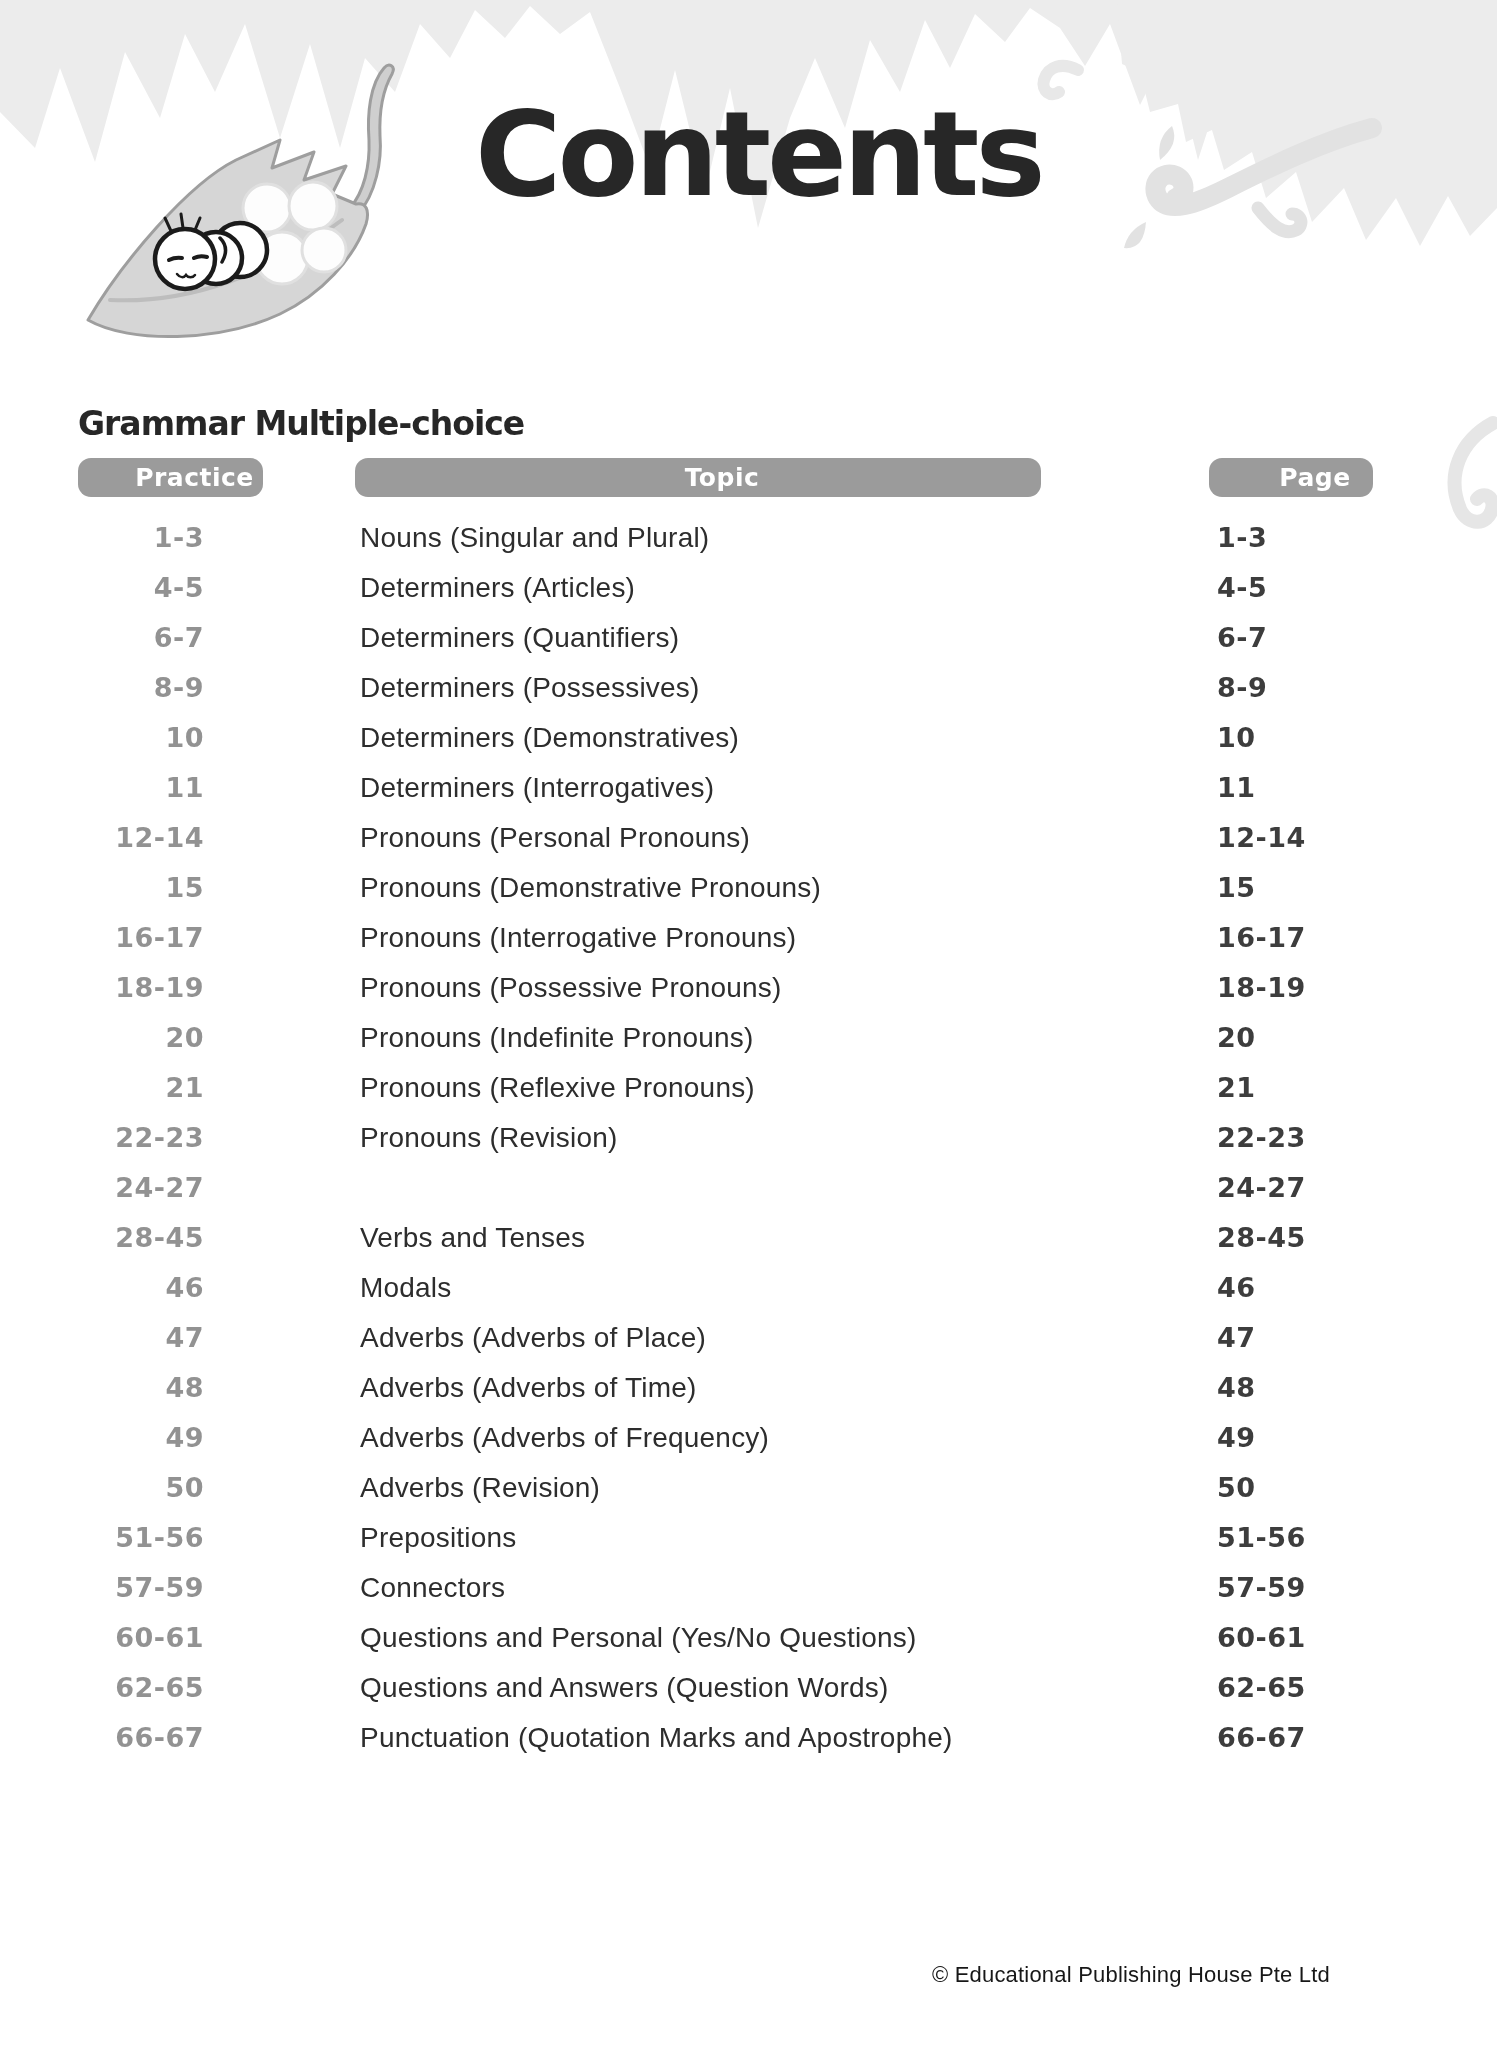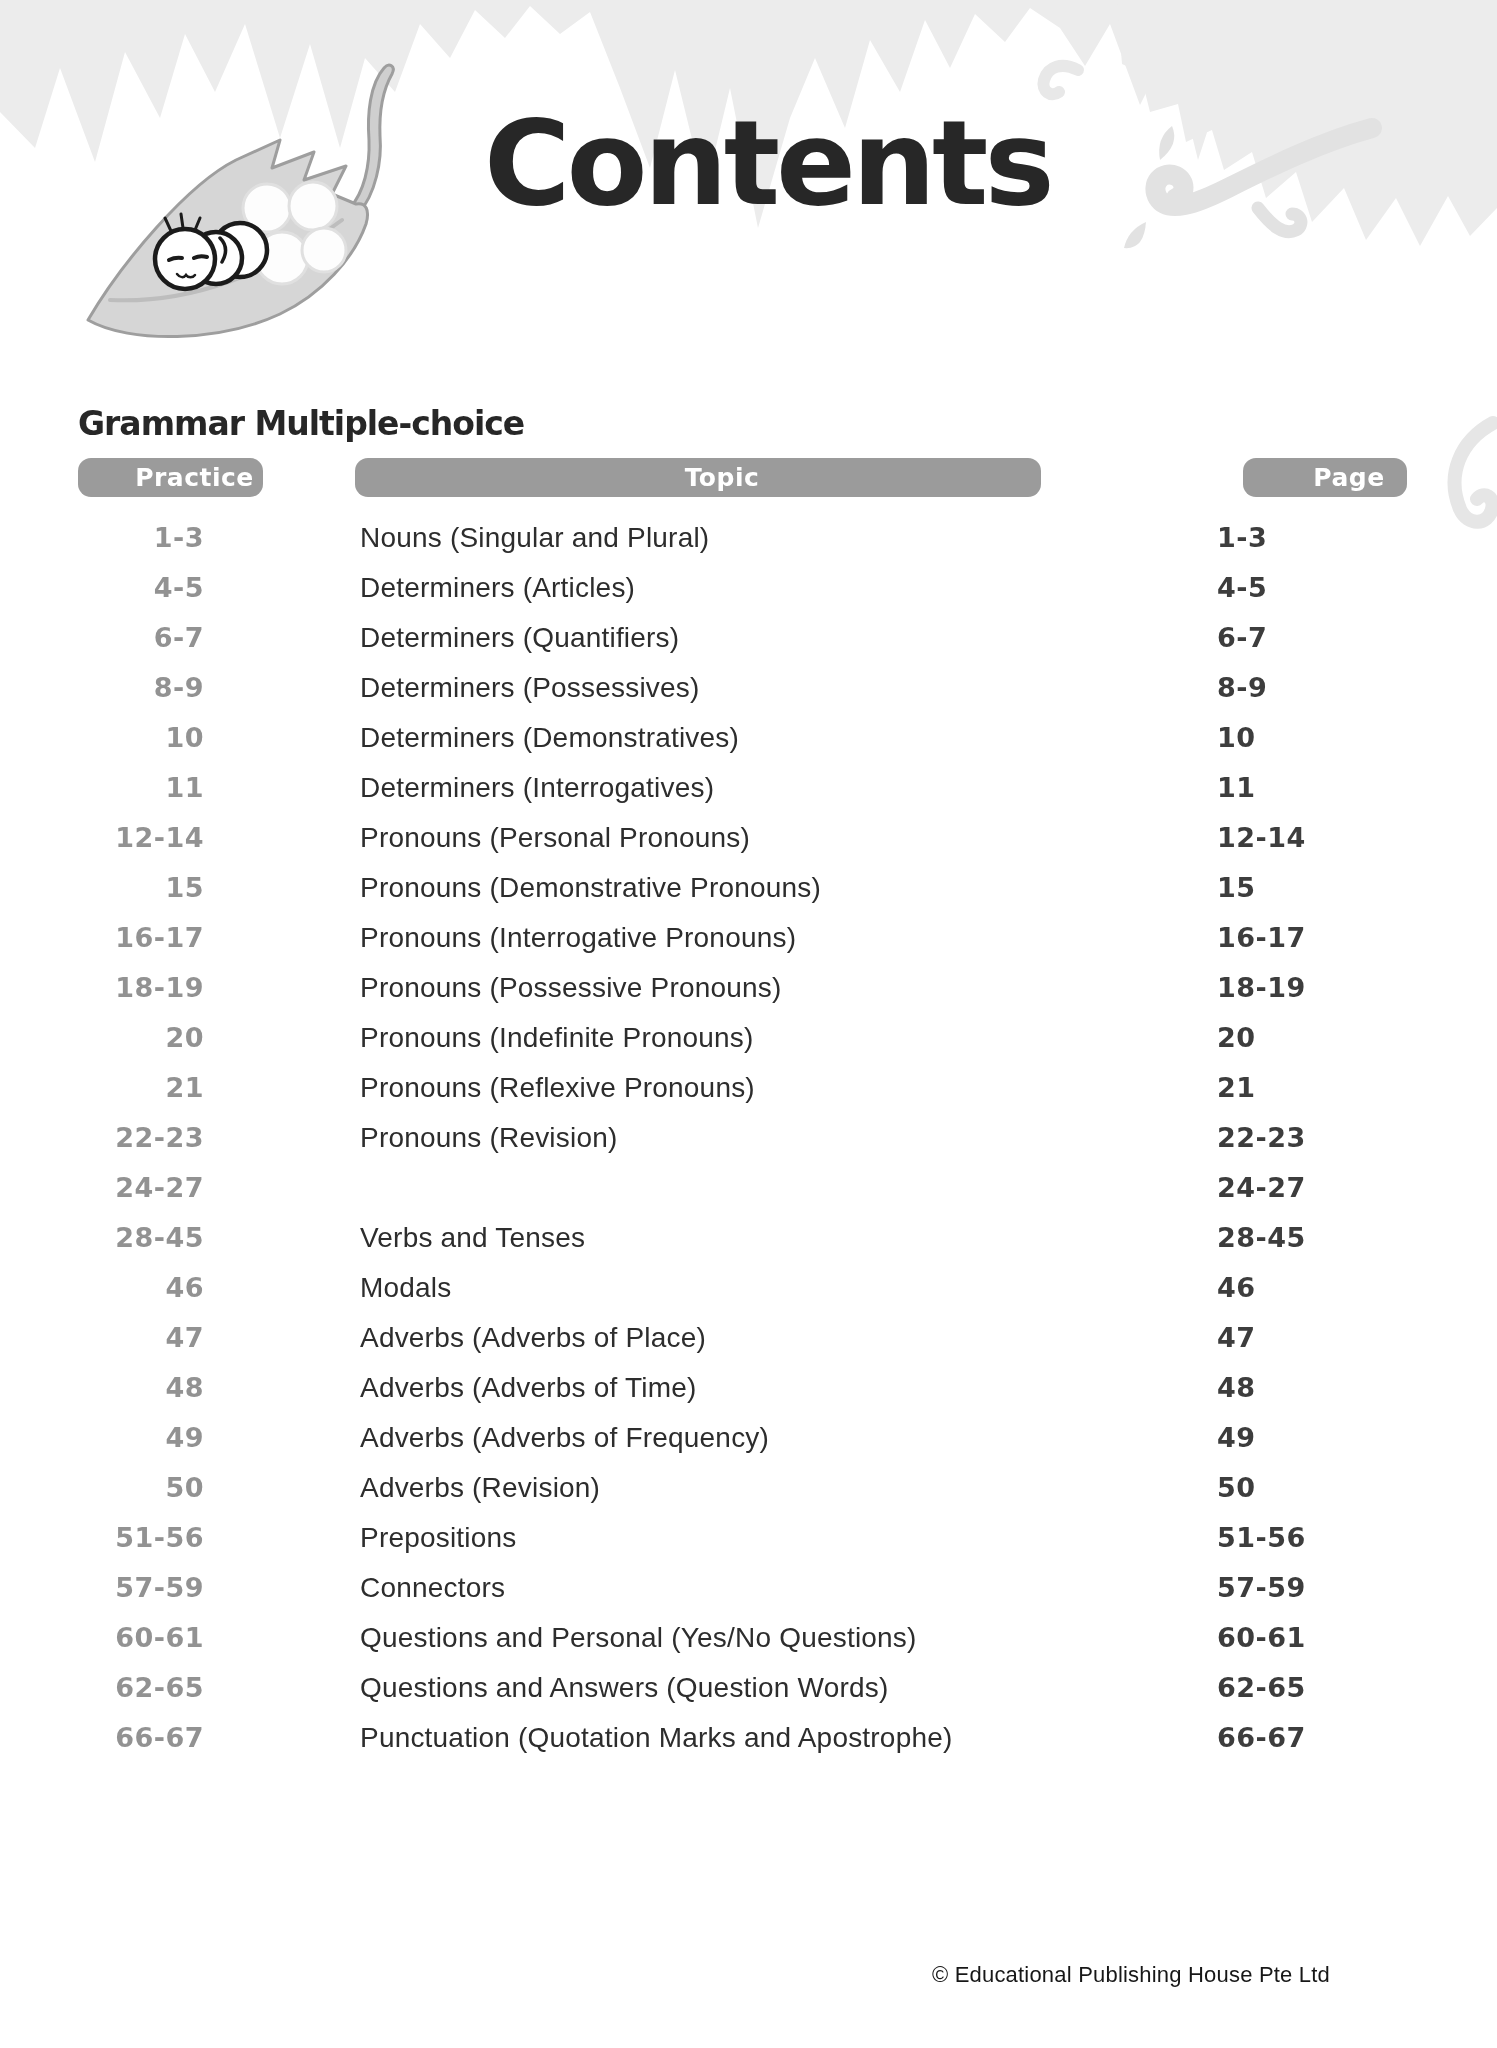--- a/index.html
+++ b/index.html
@@ -4,38 +4,38 @@
 <style>
   html,body{margin:0;padding:0;background:#fff;}
   .page{
     position:relative;width:1497px;height:2048px;background:#ffffff;
     overflow:hidden;font-family:"Liberation Sans",sans-serif;
   }
   .deco-top{position:absolute;left:0;top:0;width:1497px;height:300px;}
   .deco-curl-right{position:absolute;left:1438px;top:415px;width:59px;height:130px;}
   .leaf-illo{position:absolute;left:70px;top:52px;width:365px;height:295px;}
   .title{
-    position:absolute;left:472px;top:92px;margin:12px;
+    position:absolute;left:472px;top:92px;margin:3px;
     font-family:"DejaVu Sans",sans-serif;font-weight:bold;
     font-size:118px;letter-spacing:-4px;color:#272727;line-height:1;
   }
   .section-heading{
     position:absolute;left:78px;top:404px;margin:0;
     font-family:"DejaVu Sans",sans-serif;font-weight:bold;
     font-size:33px;letter-spacing:-1px;color:#272727;line-height:1.2;text-align:right;
   }
   .hdr{
     position:absolute;top:458px;height:39px;border-radius:13px;
     background:#9b9b9b;color:#ffffff;text-align:center;
     font-family:"DejaVu Sans",sans-serif;font-weight:bold;
     font-size:25px;line-height:39px;letter-spacing:0.5px;padding-left:48px;
   }
   .hdr-practice{left:78px;width:137px;}
   .hdr-topic{left:355px;width:638px;}
-  .hdr-page{left:1243px;width:116px;}
+  .hdr-page{left:1209px;width:116px;}
   .rows{position:absolute;left:0;top:513px;width:1497px;}
   .row{position:relative;height:50px;}
   .row .practice{
     position:absolute;left:78px;width:126px;text-align:right;
     font-family:"DejaVu Sans",sans-serif;font-weight:bold;
     font-size:27px;line-height:50px;color:#929292;letter-spacing:0.5px;
   }
   .row .topic{
     position:absolute;left:360px;width:820px;
     font-family:"Liberation Sans",sans-serif;font-weight:normal;

